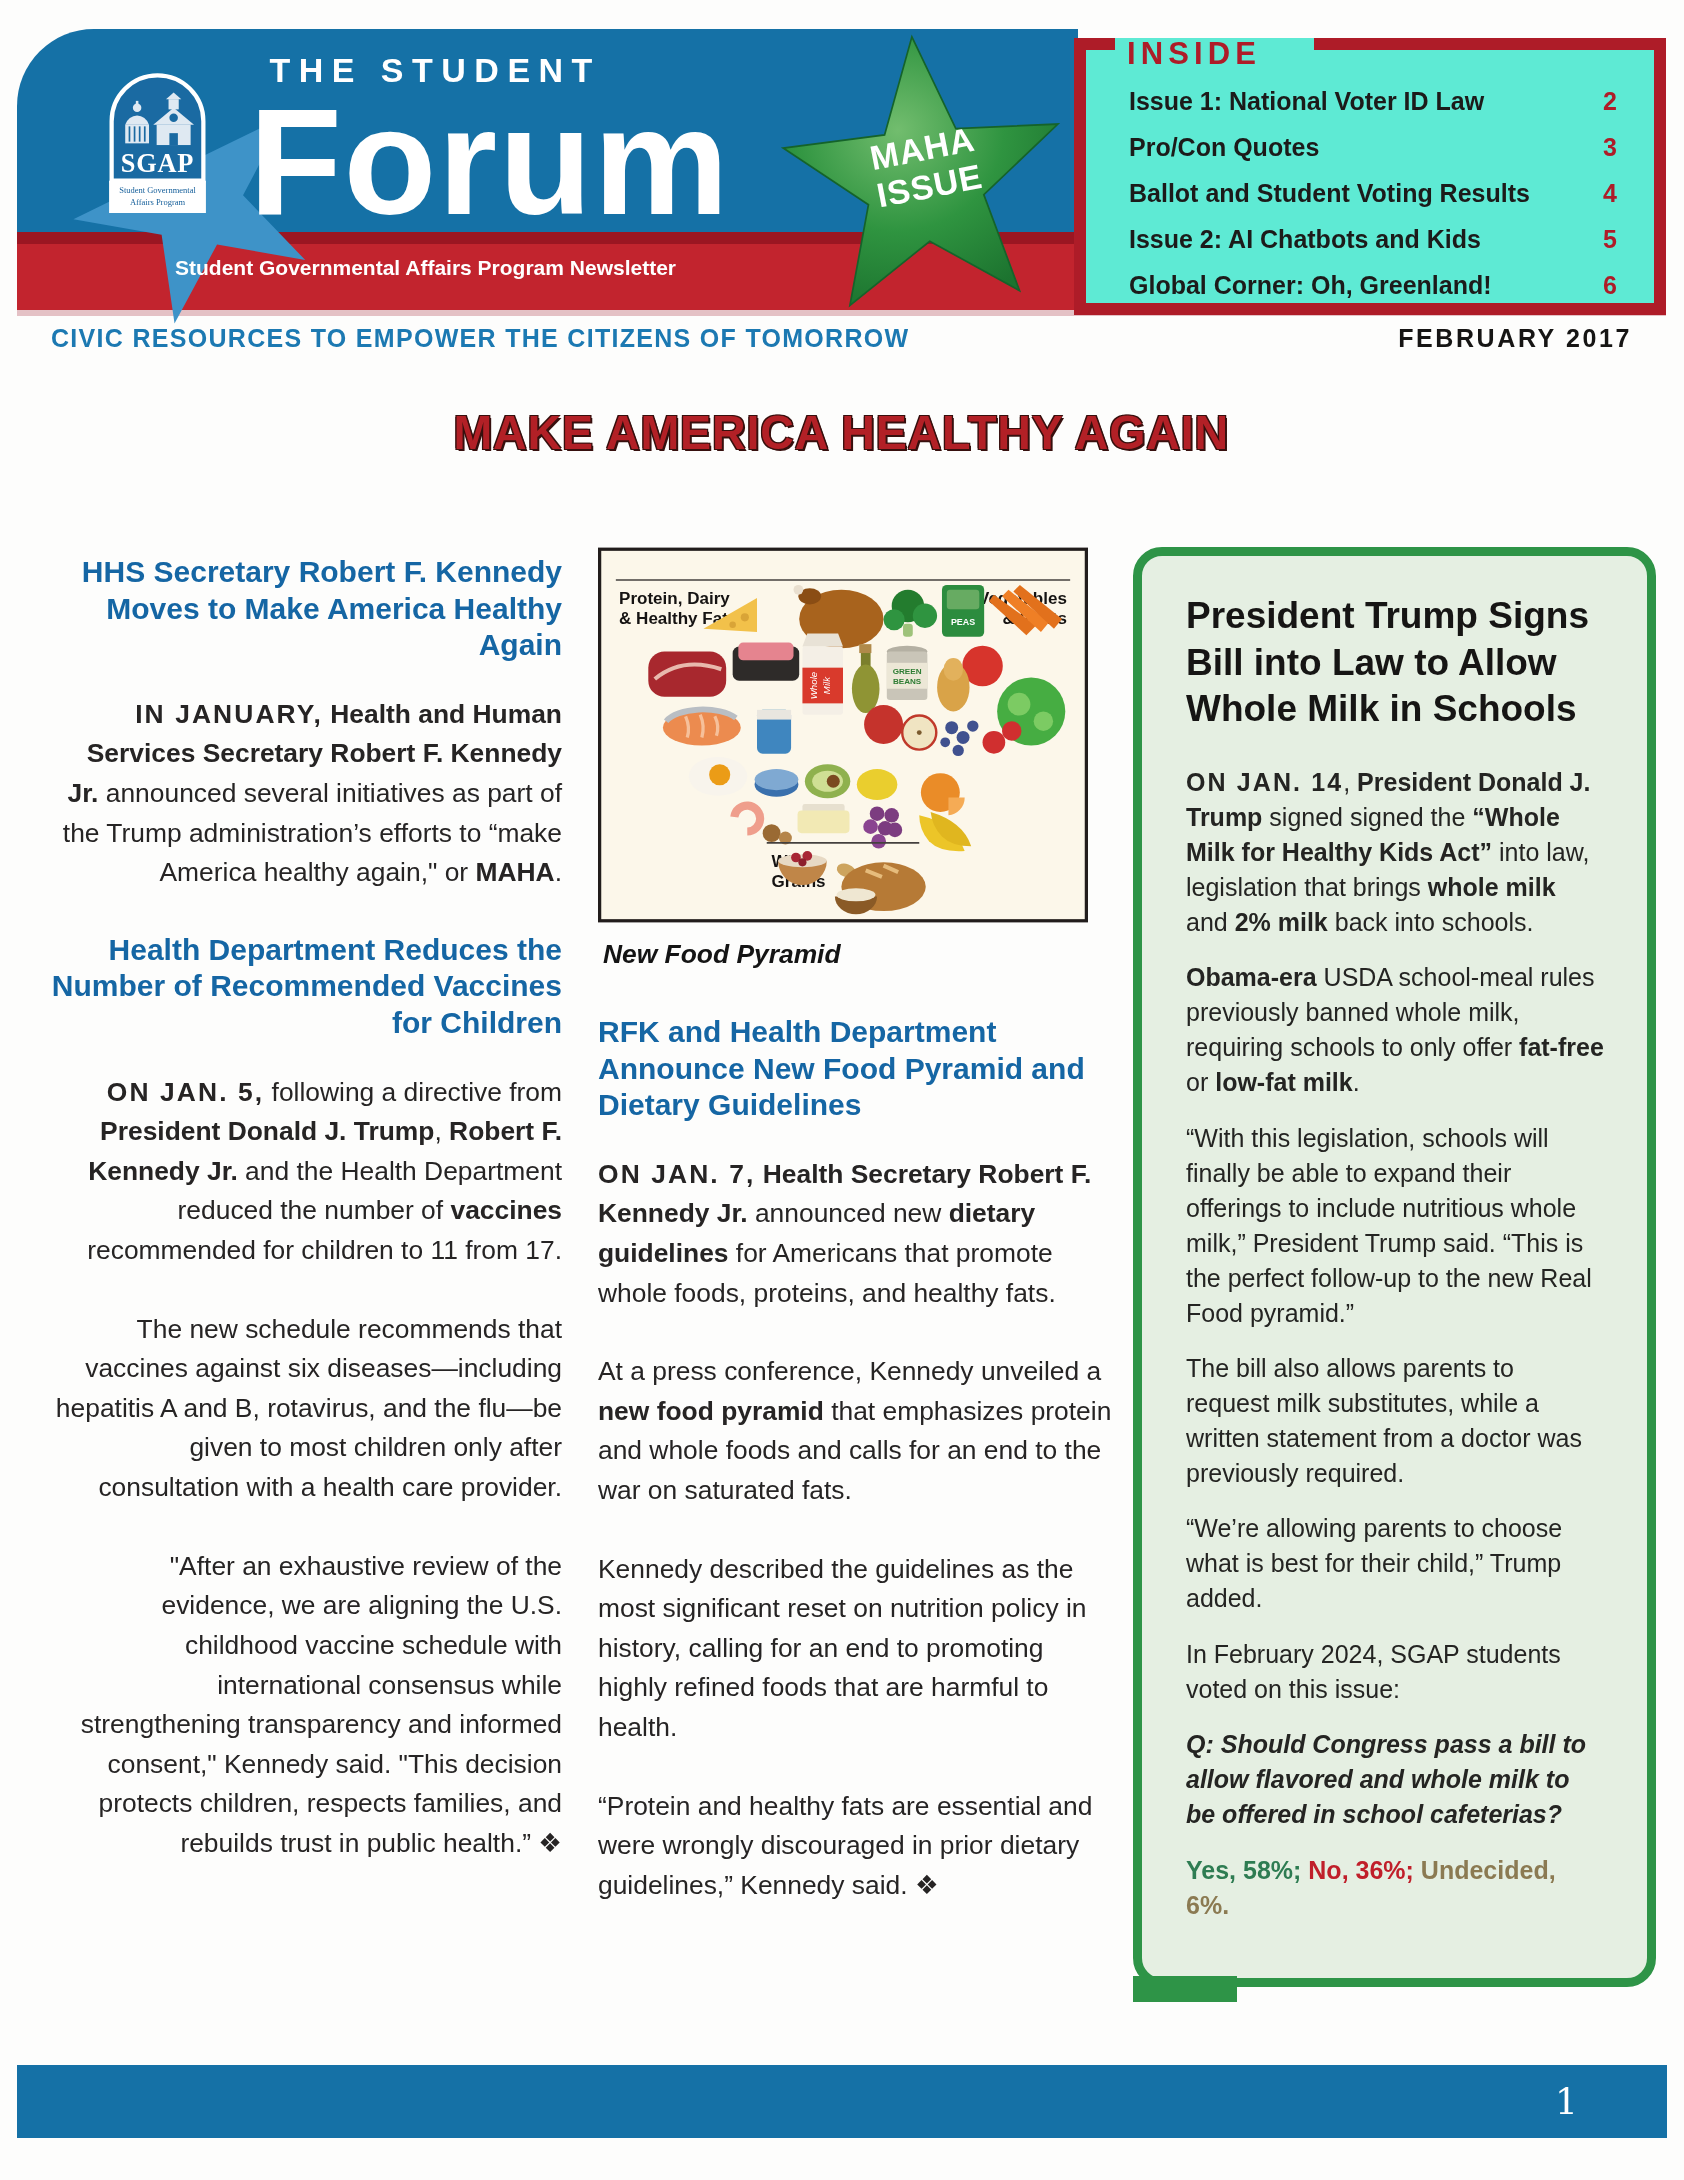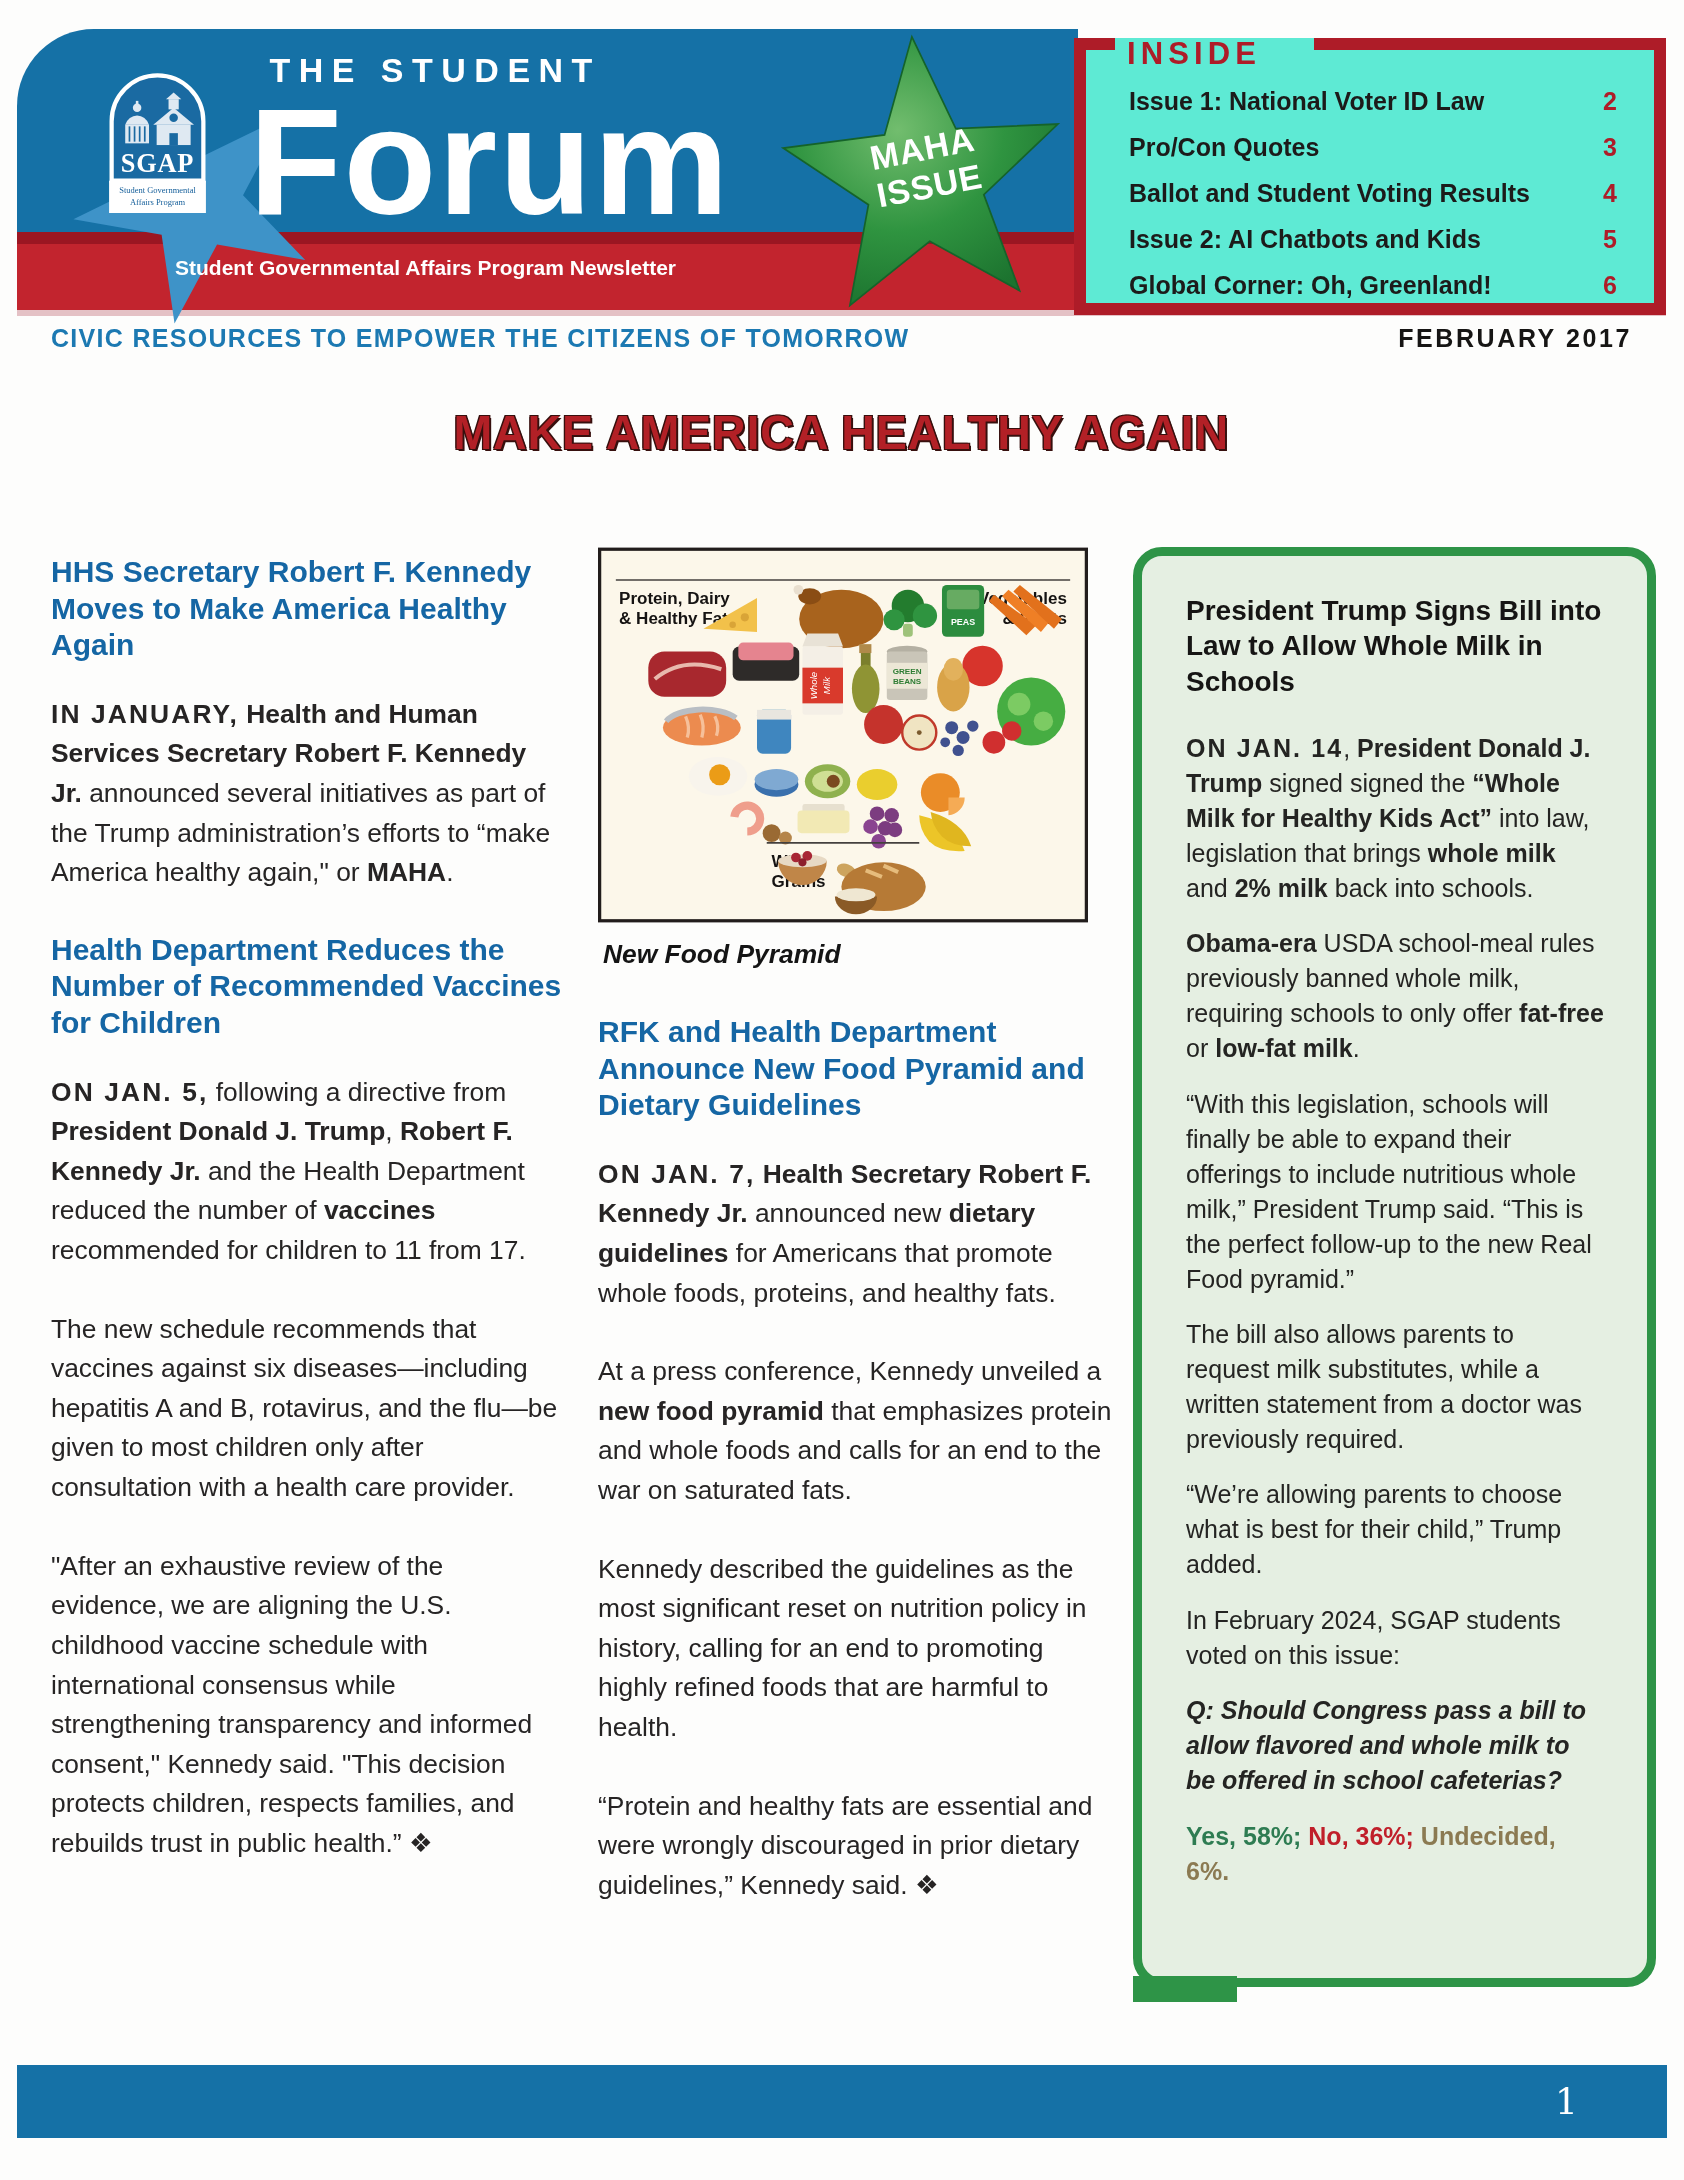--- a/index.html
+++ b/index.html
@@ -48,39 +48,39 @@
               color:#161514;letter-spacing:2.6px;}
 
   
   .headline{position:absolute;left:17px;top:404px;width:1649px;text-align:center;}
   .headline span{display:inline-block;font-size:49px;font-weight:700;color:#b22026;
                  letter-spacing:0.9px;transform:scaleX(0.95);
                  text-shadow:2.1px 2.1px 0 #37100e,-1.3px 1.3px 0 #37100e,
                              1.3px -1.3px 0 #37100e,-1.3px -1.3px 0 #37100e;}
 
   
-  .col-left{position:absolute;left:51px;top:554px;width:511px;}
+  .col-left{position:absolute;left:51px;top:554px;width:511px;text-align:right;}
   .col-mid{position:absolute;left:598px;top:1014px;width:516px;}
   .h-blue{font-size:30px;font-weight:700;color:#1566a4;line-height:1.22;margin:37px 0 31px 0;}
   .h-blue:first-child{margin-top:0;}
   .para{font-size:26.4px;line-height:1.5;color:#262424;margin:0 0 39px 0;}
   .b{font-weight:700;} .ls{letter-spacing:2.1px;}
 
   
   .figure{position:absolute;left:598px;top:538px;width:490px;height:394px;}
   .figcaption{position:absolute;left:603px;top:939px;font-size:26.4px;font-weight:700;
               font-style:italic;color:#141414;}
 
   
   .green-box{position:absolute;left:1133px;top:547px;width:523px;min-height:1440px;
              background:#e5efe2;border:9.4px solid #2e9447;border-radius:29px;
              box-sizing:border-box;padding:37px 43px 31px 44px;}
   .green-tab{position:absolute;left:-9.4px;bottom:-24px;width:104px;height:25.6px;
              background:#2e9447;}
-  .gb-title{font-size:28px;font-weight:700;color:#161514;line-height:1.26;margin:0 0 32px 0;}
+  .gb-title{font-size:37px;font-weight:700;color:#161514;line-height:1.26;margin:0 0 32px 0;}
   .gpara{font-size:25px;line-height:1.4;color:#242422;margin:0 0 20.4px 0;}
   .gq{font-weight:700;font-style:italic;}
   .vote-yes{color:#2e7c52;font-weight:700;}
   .vote-no{color:#c01f2a;font-weight:700;}
   .vote-und{color:#8b7a52;font-weight:700;}
 
   
   .footer{position:absolute;left:17px;top:2065px;width:1650px;height:73px;background:#1571a6;
           display:flex;align-items:center;justify-content:flex-end;
           padding-right:89px;box-sizing:border-box;}

